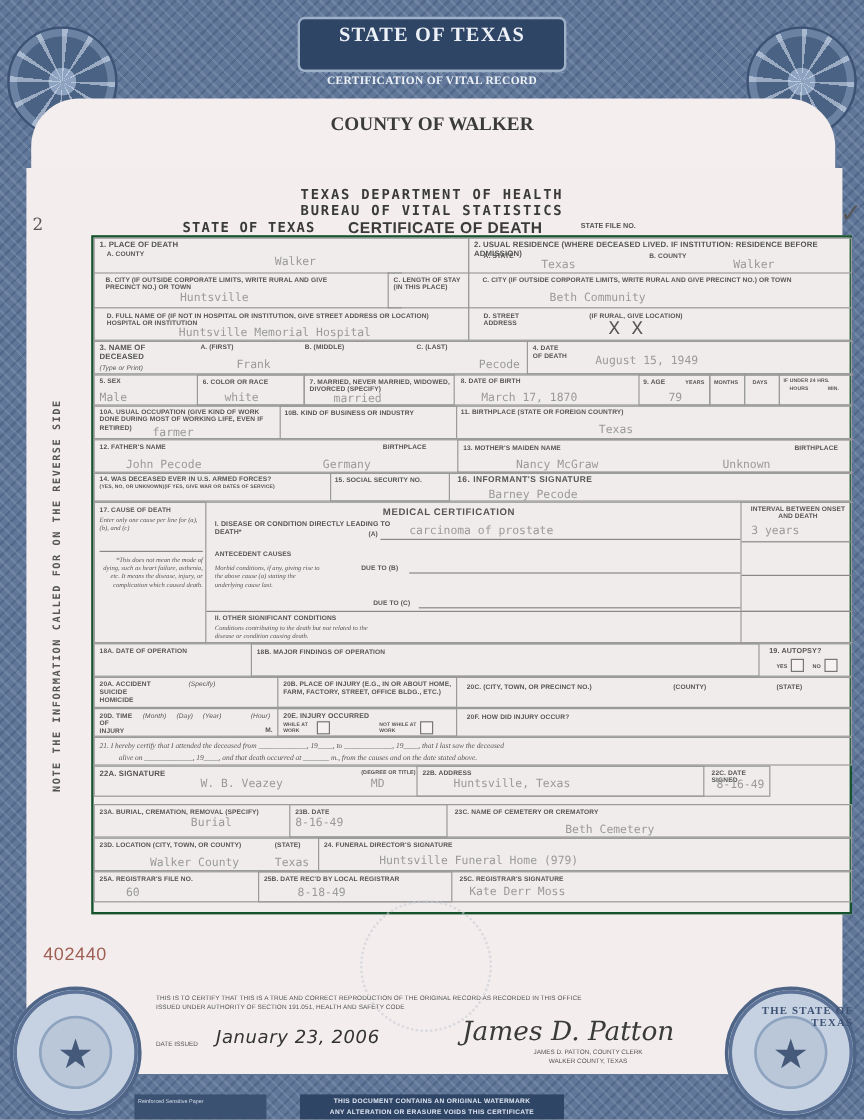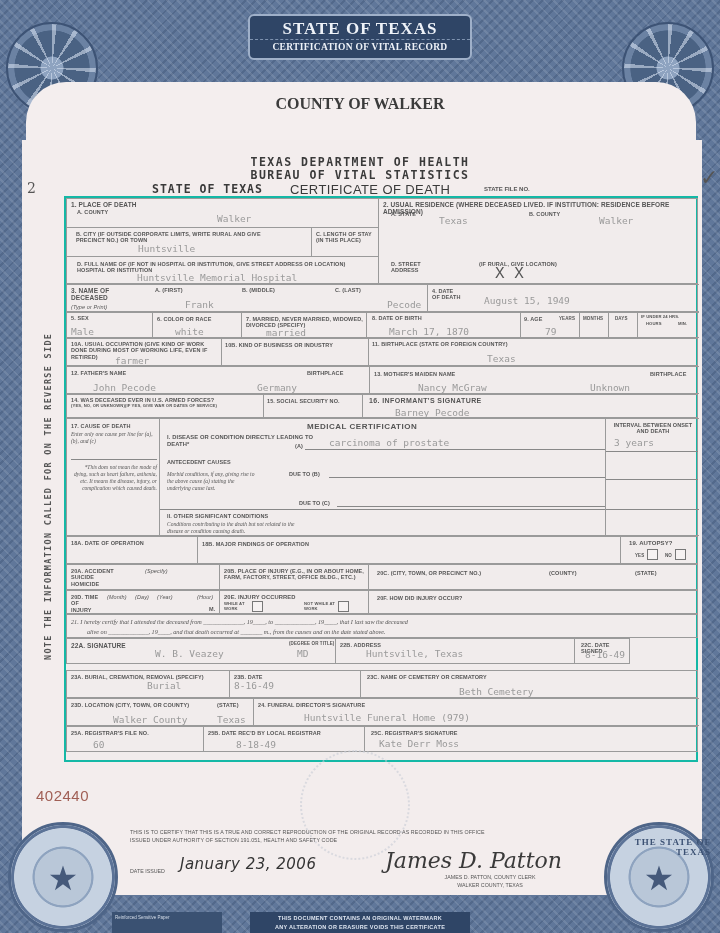--- a/index.html
+++ b/index.html
@@ -23,21 +23,21 @@
   }
   .corner-rosette.tl { left: 6px; top: 22px; }
   .corner-rosette.tr { right: 6px; top: 22px; }
 
   .header-banner {
     position: absolute; left: 248px; top: 14px; width: 224px; height: 46px;
     background: #2f4566; border: 2px solid #9fb0c9; border-radius: 6px;
     text-align: center; color: #eef2f8;
   }
   .banner-title { font-family: "Liberation Serif", serif; font-weight: bold; font-size: 17px; letter-spacing: 1px; margin-top: 3px; }
-  .banner-sub { font-family: "Liberation Serif", serif; font-weight: bold; font-size: 9.5px; letter-spacing: 0.3px; margin-top: 0; border-top: 1px dashed #7f93b0; padding-top: 2px; }
+  .banner-sub { font-family: "Liberation Serif", serif; font-weight: bold; font-size: 9.5px; letter-spacing: 0.3px; margin-top: 21px; border-top: 1px dashed #7f93b0; padding-top: 2px; }
 
   
   .paper {
     position: absolute; left: 26px; top: 82px; width: 670px; height: 812px;
     background: #f4eeee;
     border-radius: 40px 40px 0 0;
   }
   .paper-lower {
     position: absolute; left: 22px; top: 140px; width: 680px; height: 755px; background: #f3eded;
   }
@@ -49,27 +49,27 @@
     position: absolute; left: 43px; top: 660px; transform-origin: left top; transform: rotate(-90deg);
     font-family: "DejaVu Sans Mono", monospace; font-size: 8.5px; font-weight: bold; color: #555; letter-spacing: 1.3px; white-space: nowrap;
   }
   .pen-z { position: absolute; left: 27px; top: 180px; font-size: 14px; color: #555; font-family: "DejaVu Serif", serif; }
   .pen-check { position: absolute; left: 700px; top: 165px; font-size: 22px; color: #555; }
 
   .dept { position: absolute; left: 0; width: 720px; text-align: center; font-family: "DejaVu Sans Mono", monospace; font-weight: bold; color: #3a3a3a; letter-spacing: 1.5px; }
   .dept.l1 { top: 155px; font-size: 11.5px; }
   .dept.l2 { top: 168px; font-size: 11.5px; }
   .state-left { position: absolute; left: 152px; top: 182px; font-family: "DejaVu Sans Mono", monospace; font-weight: bold; font-size: 11.5px; color: #3a3a3a; letter-spacing: 1px; }
-  .cert-death { position: absolute; left: 290px; top: 182px; font-family: "Liberation Sans", sans-serif; font-weight: normal; font-size: 13px; color: #3a3a3a; letter-spacing: 0.4px; }
+  .cert-death { position: absolute; left: 290px; top: 182px; font-family: "Liberation Sans", sans-serif; font-weight: bold; font-size: 13px; color: #3a3a3a; letter-spacing: 0.4px; }
   .state-file { position: absolute; left: 484px; top: 186px; font-size: 6px; font-weight: bold; color: #555; }
 
   
   .form {
-    position: absolute; left: 64px; top: 196px; width: 634px; height: 566px;
-    border: 2px solid #14b8a6; background: #f1ecec;
+    position: absolute; left: 76px; top: 196px; width: 634px; height: 566px;
+    border: 2px solid #14532d; background: #f1ecec;
   }
   .cell { position: absolute; border: 1px solid #9a9a9a; }
   .lbl { position: absolute; font-size: 5.5px; font-weight: bold; color: #555; text-transform: uppercase; line-height: 1.15; letter-spacing: 0.1px; }
   .lbl i { font-weight: normal; text-transform: none; }
   .val { position: absolute; font-family: "DejaVu Sans Mono", monospace; font-size: 9.5px; color: #9a9a9a; white-space: nowrap; }
   .sect-title { position: absolute; font-size: 8px; font-weight: bold; color: #555; letter-spacing: 0.5px; }
   .ital { position: absolute; font-family: "Liberation Serif", serif; font-style: italic; font-size: 5.5px; color: #555; line-height: 1.25; }
   .line { position: absolute; height: 0; border-bottom: 1px solid #888; }
   .chk { position: absolute; width: 11px; height: 11px; border: 1px solid #777; background: #f6f2f2; }
   .xmark { position: absolute; font-size: 16px; color: #555; font-family: Liberation Mono, monospace; }
@@ -136,20 +136,24 @@
     <div class="lbl" style="left:10px;top:62px;width:290px;">d. FULL NAME OF (If not in hospital or institution, give street address or location) HOSPITAL OR INSTITUTION</div>
     <div class="val" style="left:70px;top:73px;">Huntsville Memorial Hospital</div>
   </div>
 
   <div class="cell" style="left:312px;top:0;width:320px;height:86px;">
     <div class="lbl" style="left:4px;top:2px;font-size:6.5px;width:310px;">2. USUAL RESIDENCE (Where deceased lived. If institution: residence before admission)</div>
     <div class="lbl" style="left:12px;top:12px;">a. STATE</div>
     <div class="val" style="left:60px;top:16px;">Texas</div>
     <div class="lbl" style="left:150px;top:12px;">b. COUNTY</div>
     <div class="val" style="left:220px;top:16px;">Walker</div>
+    <div class="cell" style="left:-1px;top:28px;width:320px;height:30px;border-left:none;border-right:none;">
+      <div class="lbl" style="left:12px;top:3px;width:280px;">c. CITY (If outside corporate limits, write RURAL and give precinct no.) OR TOWN</div>
+      <div class="val" style="left:68px;top:15px;">Beth Community</div>
+    </div>
     <div class="lbl" style="left:12px;top:62px;width:40px;">d. STREET ADDRESS</div>
     <div class="lbl" style="left:100px;top:62px;">(If rural, give location)</div>
     <div class="xmark" style="left:116px;top:66px;">X X</div>
   </div>
 
   <div class="cell" style="left:0;top:86px;width:632px;height:28px;">
     <div class="lbl" style="left:4px;top:2px;width:50px;font-size:6.5px;">3. NAME OF DECEASED</div>
     <div class="lbl" style="left:4px;top:19px;"><i>(Type or Print)</i></div>
     <div class="lbl" style="left:88px;top:2px;">a. (First)</div>
     <div class="val" style="left:118px;top:14px;">Frank</div>

